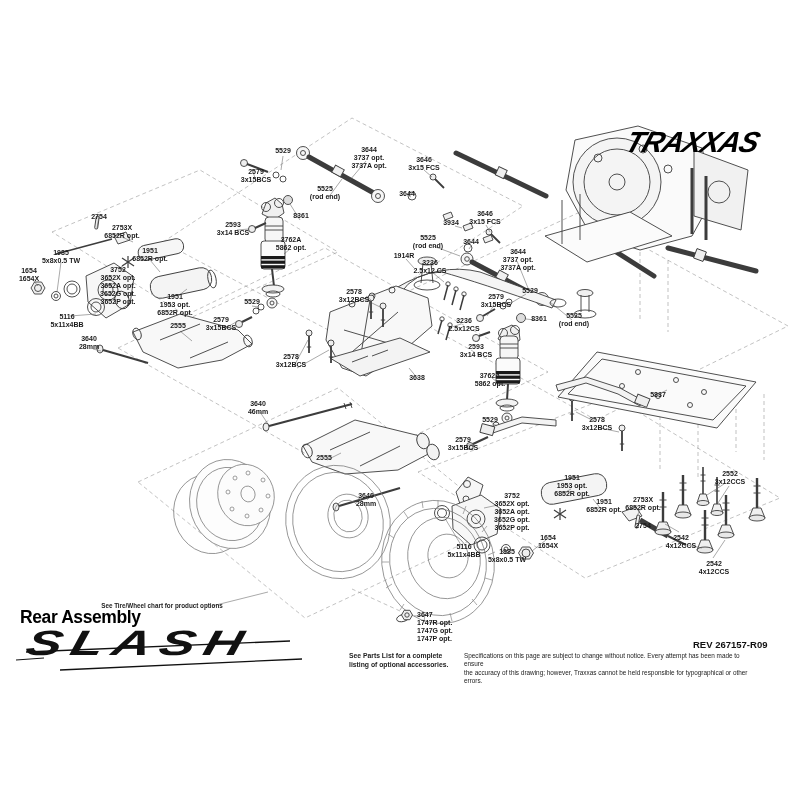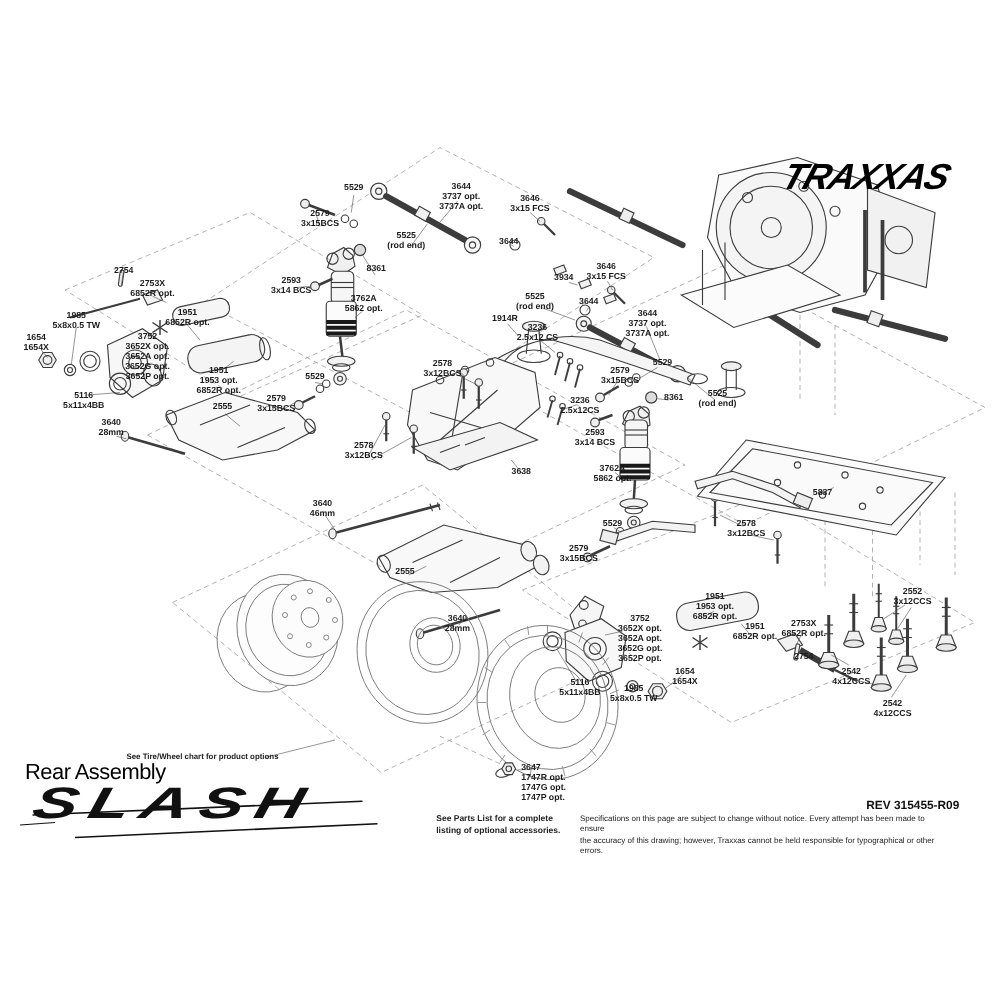--- a/index.html
+++ b/index.html
@@ -1,21 +1,21 @@
 <!DOCTYPE html>
 <html><head>
 <meta charset="utf-8">
 <style>
   html,body{margin:0;padding:0;background:#fff}
   .page{position:relative;width:800px;height:800px;background:#ffffff;font-family:"Liberation Sans",sans-serif;overflow:hidden}
   .page svg{position:absolute;left:0;top:0}
   .lbl{position:absolute;transform:translateX(-50%);text-align:center;font-weight:bold;font-size:7px;line-height:1.15;white-space:pre-line;color:#1a1a1a}
   .lbl.left{transform:none;text-align:left}
   .tnote{position:absolute;left:162px;top:602px;transform:translateX(-50%);font-size:6.3px;font-weight:bold;color:#222;white-space:nowrap}
-  .title{position:absolute;left:20px;top:607px;font-size:17.5px;font-weight:normal;letter-spacing:-0.4px;color:#000}
+  .title{position:absolute;left:20px;top:607px;font-size:17.5px;font-weight:bold;letter-spacing:-0.4px;color:#000}
   .slash{position:absolute;left:32px;top:623px;font-size:44px;font-weight:bold;font-style:italic;letter-spacing:7px;transform:skewX(-14deg) scale(1.22,0.8);transform-origin:left top;color:#111;white-space:nowrap}
   .traxxas{position:absolute;left:632px;top:126px;font-size:29px;font-weight:bold;font-style:italic;letter-spacing:-1px;transform:skewX(-18deg);transform-origin:left top;color:#000;white-space:nowrap}
   .rev{position:absolute;left:693px;top:639px;font-size:9.5px;font-weight:bold;color:#111;white-space:nowrap}
   .disc{position:absolute;left:464px;top:652px;width:296px;font-size:6.4px;line-height:1.3;color:#222;white-space:pre-line}
   .pnote{position:absolute;left:349px;top:651px;font-size:6.8px;font-weight:bold;line-height:1.35;color:#222;white-space:pre-line}
 </style>
 </head>
 <body>
 
 <div class="page">
@@ -466,21 +466,21 @@
     <line x1="212" y1="606" x2="268" y2="592"></line>
   </g>
 </svg>
 
 <div class="traxxas">TRAXXAS</div>
 <div class="tnote">See Tire/Wheel chart for product options</div>
 <div class="title">Rear Assembly</div>
 <div class="slash">SLASH</div>
 <div class="pnote">See Parts List for a complete
 listing of optional accessories.</div>
-<div class="rev">REV 315455-R09</div>
+<div class="rev">REV 267157-R09</div>
 <div class="disc">Specifications on this page are subject to change without notice. Every attempt has been made to ensure
 the accuracy of this drawing; however, Traxxas cannot be held responsible for typographical or other errors.</div>
 
 <div class="lbl" style="left:99px;top:213px">2754</div>
 <div class="lbl" style="left:122px;top:224px">2753X
 6852R opt.</div>
 <div class="lbl" style="left:61px;top:249px">1985
 5x8x0.5 TW</div>
 <div class="lbl" style="left:29px;top:267px">1654
 1654X</div>

